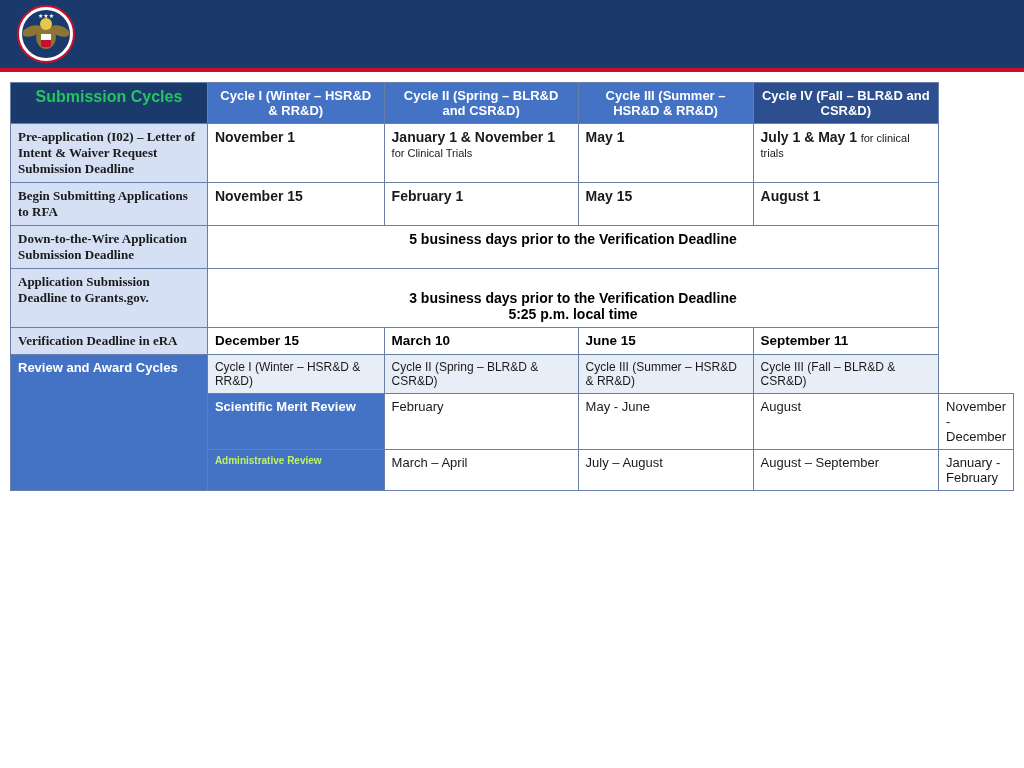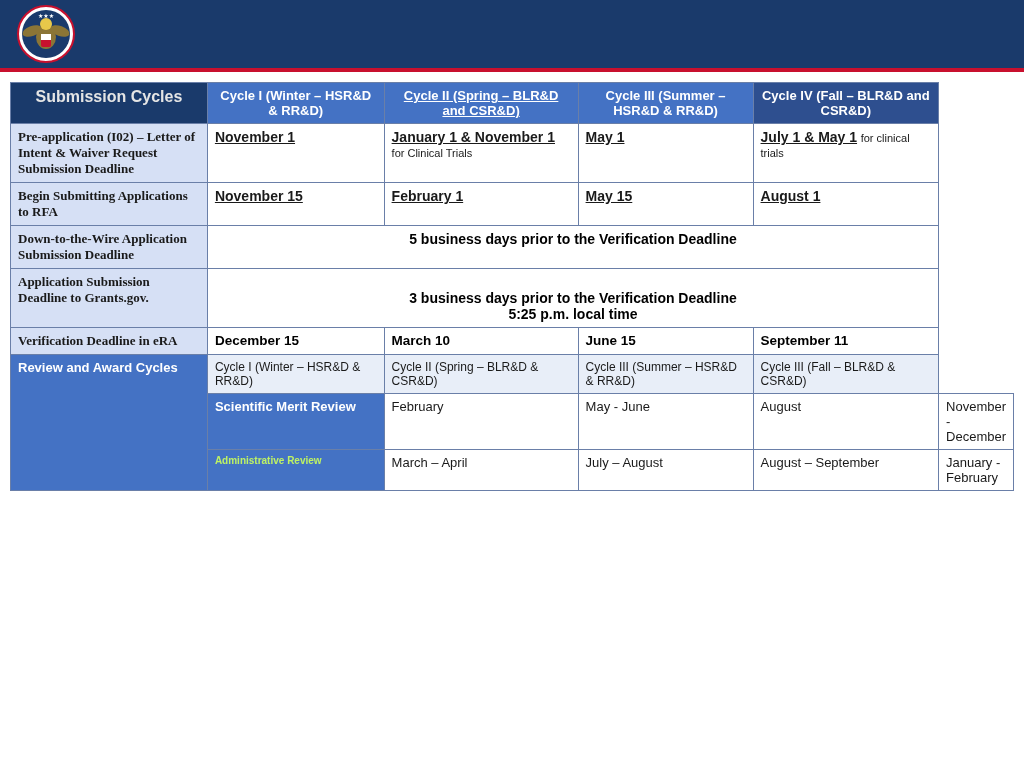--- a/index.html
+++ b/index.html
@@ -52,21 +52,21 @@
 
     
     .col-header {
       background: #4472c4;
       color: #fff;
       font-weight: bold;
       font-size: 13px;
     }
     .col-header-first {
       background: #1a3a6b;
-      color: #e5e5e5;
+      color: #22c55e;
       font-size: 15px;
       font-weight: bold;
     }
     .col-header-iv {
       background: #2e4f8f;
       color: #fff;
       font-weight: bold;
     }
 
     
@@ -85,21 +85,20 @@
     }
 
     
     .data-cell {
       background: #fff;
       color: #1a1a1a;
     }
     .data-cell-bold {
       font-weight: bold;
       font-size: 14px;
-      text-decoration: underline;
     }
     .sub-text {
       font-weight: normal;
       font-size: 11px;
     }
 
     
     .span-cell {
       background: #fff;
       text-align: center;
@@ -155,21 +154,21 @@
 </div>
 
 <div class="table-container">
   <table>
     <thead>
       <tr>
         <th class="col-header-first" style="width:21%;font-size:16px;">Submission Cycles</th>
         <th class="col-header" style="width:19%;">
           <span>Cycle I (Winter – HSR&amp;D  &amp; RR&amp;D)</span>
         </th>
-        <th class="col-header" style="width:21%;text-decoration:underline;">
+        <th class="col-header" style="width:21%;">
           <span>Cycle II (Spring – BLR&amp;D and CSR&amp;D)</span>
         </th>
         <th class="col-header" style="width:19%;">
           <span>Cycle III (Summer – HSR&amp;D &amp; RR&amp;D)</span>
         </th>
         <th class="col-header col-header-iv" style="width:20%;">
           <span>Cycle IV (Fall – BLR&amp;D and CSR&amp;D)</span>
         </th>
       </tr>
     </thead>

